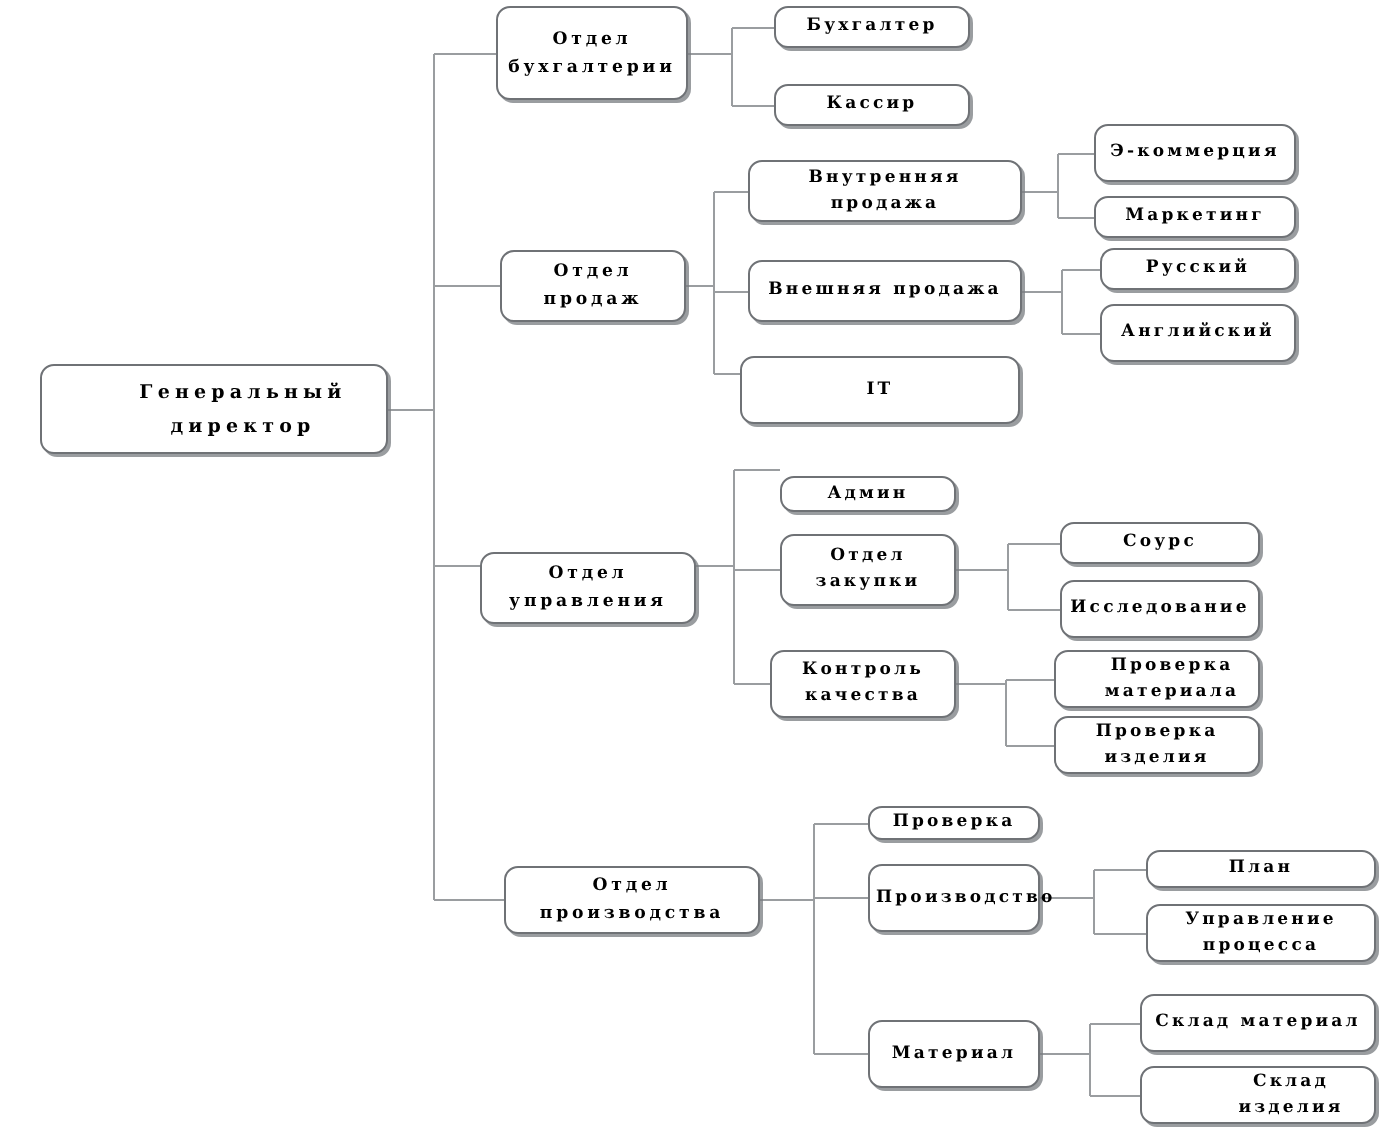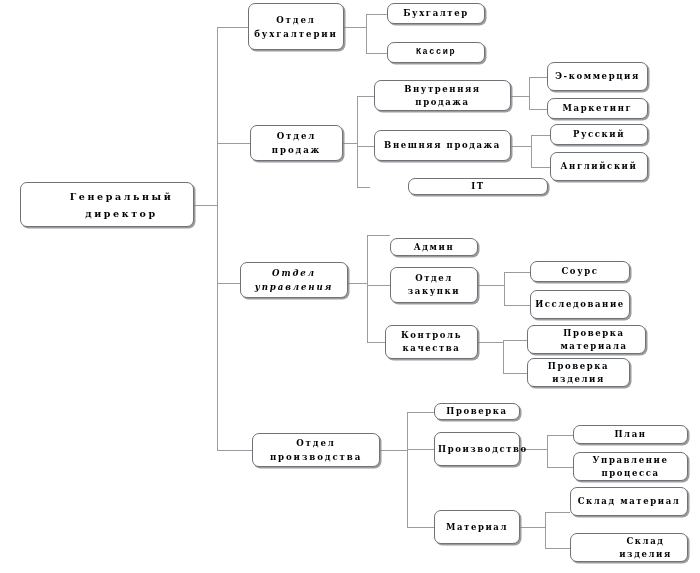--- a/index.html
+++ b/index.html
@@ -90,21 +90,21 @@
   <div id="nodes">
       <div class="node root" style="left: 20px; top: 182px; width: 174px; height: 45px; padding-left: 32px;">
         <span>Генеральный директор</span>
       </div>
       <div class="node lvl1" style="left: 248px; top: 3px; width: 96px; height: 47px;">
         <span>Отдел бухгалтерии</span>
       </div>
       <div class="node" style="left: 387px; top: 3px; width: 98px; height: 21px;">
         <span>Бухгалтер</span>
       </div>
-      <div class="node" style="left: 387px; top: 42px; width: 98px; height: 21px; font-family: Liberation Mono, monospace;">
+      <div class="node" style="left: 387px; top: 42px; width: 98px; height: 21px;">
         <span>Кассир</span>
       </div>
       <div class="node lvl1" style="left: 250px; top: 125px; width: 93px; height: 36px;">
         <span>Отдел продаж</span>
       </div>
       <div class="node" style="left: 374px; top: 80px; width: 137px; height: 31px; justify-content: flex-end;">
         <span>Внутренняя продажа</span>
       </div>
       <div class="node" style="left: 547px; top: 62px; width: 101px; height: 29px;">
         <span>Э-коммерция</span>
@@ -114,42 +114,42 @@
       </div>
       <div class="node" style="left: 374px; top: 130px; width: 137px; height: 31px;">
         <span>Внешняя продажа</span>
       </div>
       <div class="node" style="left: 550px; top: 124px; width: 98px; height: 21px;">
         <span>Русский</span>
       </div>
       <div class="node" style="left: 550px; top: 152px; width: 98px; height: 29px;">
         <span>Английский</span>
       </div>
-      <div class="node" style="left: 370px; top: 178px; width: 140px; height: 17px; margin-left: 38px;">
+      <div class="node" style="left: 370px; top: 178px; width: 140px; height: 34px;">
         <span>IT</span>
       </div>
-      <div class="node lvl1" style="left: 240px; top: 262px; width: 108px; height: 36px; font-style: italic;">
+      <div class="node lvl1" style="left: 240px; top: 276px; width: 108px; height: 36px;">
         <span>Отдел управления</span>
       </div>
       <div class="node" style="left: 390px; top: 226px; width: 88px; height: 18px; margin-top: 12px;">
         <span>Админ</span>
       </div>
       <div class="node" style="left: 390px; top: 267px; width: 88px; height: 36px;">
         <span>Отдел закупки</span>
       </div>
       <div class="node" style="left: 530px; top: 261px; width: 100px; height: 21px;">
         <span>Соурс</span>
       </div>
       <div class="node" style="left: 530px; top: 290px; width: 100px; height: 29px;">
         <span>Исследование</span>
       </div>
       <div class="node" style="left: 385px; top: 325px; width: 93px; height: 34px;">
         <span>Контроль качества</span>
       </div>
-      <div class="node" style="left: 527px; top: 325px; width: 119px; height: 29px; padding-left: 18px;">
+      <div class="node" style="left: 527px; top: 325px; width: 103px; height: 29px; padding-left: 18px;">
         <span>Проверка материала</span>
       </div>
       <div class="node" style="left: 527px; top: 358px; width: 103px; height: 29px;">
         <span>Проверка изделия</span>
       </div>
       <div class="node lvl1" style="left: 252px; top: 433px; width: 128px; height: 34px;">
         <span>Отдел производства</span>
       </div>
       <div class="node" style="left: 434px; top: 403px; width: 86px; height: 17px;">
         <span>Проверка</span>
@@ -159,20 +159,20 @@
       </div>
       <div class="node" style="left: 573px; top: 425px; width: 115px; height: 19px;">
         <span>План</span>
       </div>
       <div class="node" style="left: 573px; top: 452px; width: 115px; height: 29px;">
         <span>Управление процесса</span>
       </div>
       <div class="node" style="left: 434px; top: 510px; width: 86px; height: 34px;">
         <span>Материал</span>
       </div>
-      <div class="node" style="left: 570px; top: 487px; width: 118px; height: 29px;">
+      <div class="node" style="left: 570px; top: 497px; width: 118px; height: 29px;">
         <span>Склад материал</span>
       </div>
       <div class="node" style="left: 570px; top: 533px; width: 118px; height: 29px; padding-left: 36px;">
         <span>Склад изделия</span>
       </div>
     </div>
 </div>
 
 </body></html>

